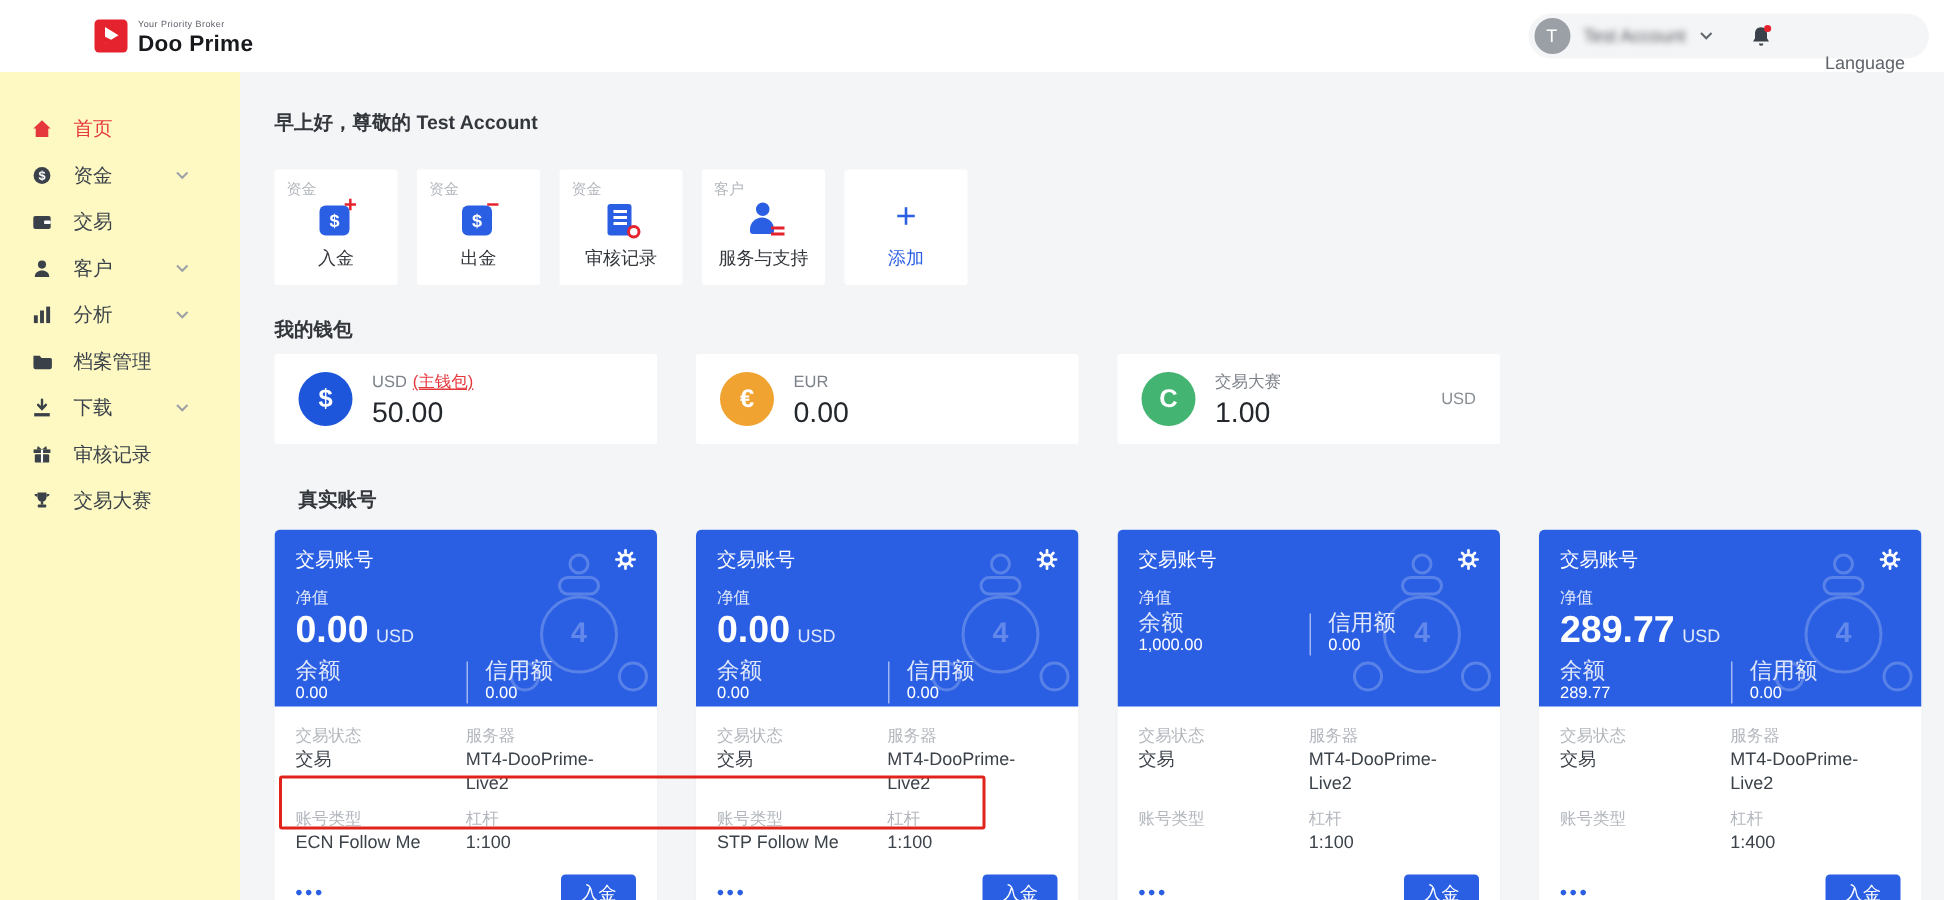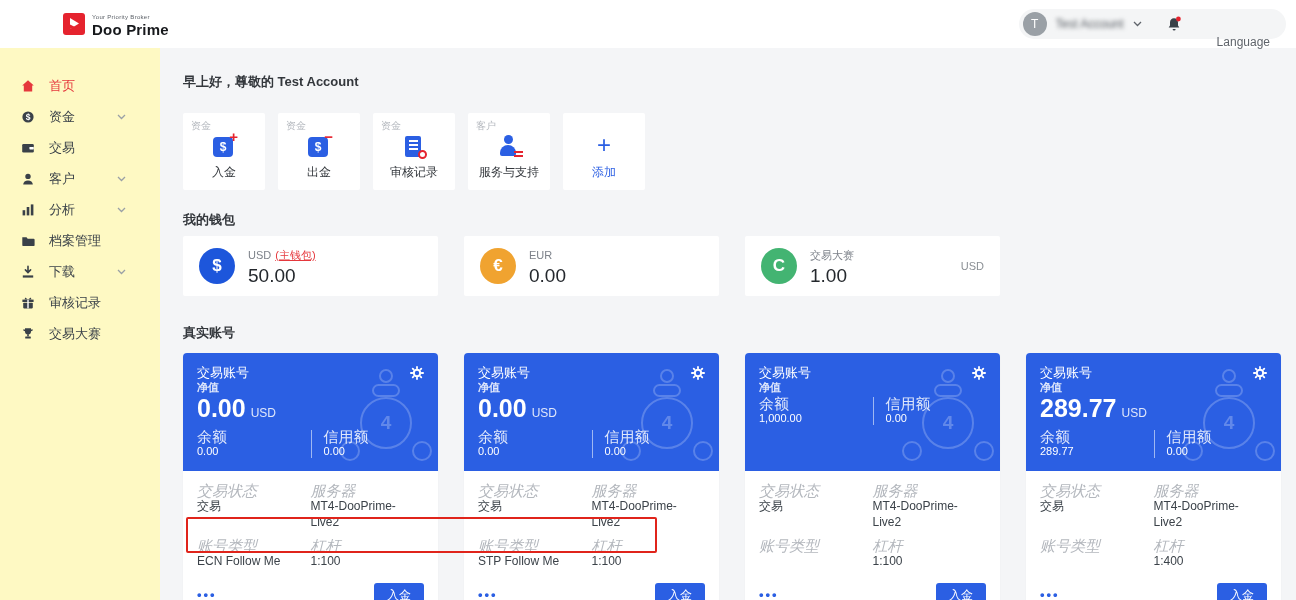--- a/index.html
+++ b/index.html
@@ -70,32 +70,32 @@
     display:flex; align-items:center; padding:0 16px; position:relative; cursor:pointer; }
   .w-icon { width:36px; height:36px; border-radius:50%; color:#fff; font-size:17px;
     font-weight:bold; display:flex; align-items:center; justify-content:center; flex:none; }
   .w-texts { margin-left:13px; }
   .w-cur-row { font-size:11px; color:#7d828a; line-height:13px; }
   .w-badge { color:#e5383d; margin-left:4px;text-decoration:underline; }
   .w-amount { font-size:19px; color:#24282d; line-height:23px; margin-top:1px; }
   .w-right { position:absolute; right:16px; top:50%; transform:translateY(-50%);
     font-size:11px; color:#8a8f94; }
   
-  .accounts-title { margin-top:30px; }
+  .accounts-title { margin-top:30px;margin-left:16px; }
   .accounts-grid { display:flex; gap:26px; margin-top:13px; }
   .account-card { width:255px; background:#fff; border-radius:4px; overflow:hidden;
     box-shadow:0 1px 2px rgba(0,0,0,.04); }
   .acct-header { height:118px; background:#2b5fe3; padding:12px 14px; position:relative;
     overflow:hidden; }
   .acct-title-row { display:flex; justify-content:space-between; align-items:center;
     position:relative; z-index:1; }
   .acct-title { font-size:13px; color:#fff; line-height:16px; }
   .gear { width:14px; height:14px; cursor:pointer; }
-  .eq-label { font-size:11px; color:rgba(255,255,255,.85); line-height:13px; margin-top:0;
-    position:relative; z-index:1;font-weight:bold; }
+  .eq-label { font-size:11px; color:rgba(255,255,255,.85); line-height:13px; margin-top:12px;
+    position:relative; z-index:1; }
   .eq-row { line-height:28px; position:relative; z-index:1; }
   .eq-value { font-size:25px; font-weight:bold; color:#fff; }
   .eq-cur { font-size:12px; color:rgba(255,255,255,.85); margin-left:5px; }
   .bal-row { display:flex; margin-top:3px; position:relative; z-index:1; }
   .bal-col { width:50%; }
   .bal-col + .bal-col { border-left:1px solid rgba(255,255,255,.55); padding-left:12px; }
   .bal-label { font-size:15px; color:rgba(255,255,255,.85); line-height:14px; }
   .bal-value { font-size:11px; color:#fff; line-height:14px; }
   
   .wm { position:absolute; right:2px; top:16px; width:100px; height:100px; z-index:0; }
@@ -103,21 +103,21 @@
   .wm .wm-ring { left:24px; top:28px; width:52px; height:52px; }
   .wm .wm-inner { left:35px; top:39px; width:30px; height:30px; border:none;
     color:rgba(255,255,255,.26); font-size:19px; font-weight:bold; line-height:30px;
     text-align:center; }
   .wm .wm-head { left:43px; top:0; width:14px; height:14px; }
   .wm .wm-sh { left:36px; top:15px; width:28px; height:13px; border-radius:8px; }
   .wm .wm-c1 { left:4px; top:72px; width:20px; height:20px; }
   .wm .wm-c2 { left:76px; top:72px; width:20px; height:20px; }
   .acct-info { padding:13px 14px 0; }
   .info-row { display:grid; grid-template-columns:1fr 1fr; margin-bottom:9px; }
-  .info-label { font-size:15px; color:#b3b7bd; line-height:14px;font-style:italic; }
+  .info-label { font-size:11px; color:#b3b7bd; line-height:14px; }
   .info-value { font-size:12px; color:#3b4249; line-height:16px; min-height:16px; }
   .acct-footer { display:flex; justify-content:space-between; align-items:center;
     padding:5px 14px 11px; }
   .dots { color:#2b5fe3; font-size:13px; letter-spacing:2px; font-weight:bold;
     cursor:pointer; line-height:18px; }
   .deposit-btn { background:#2b5fe3; color:#fff; font-size:12px; border:none;
     border-radius:3px; padding:4px 13px; cursor:pointer; line-height:16px; }
   
   .annotation-box { position:absolute; left:186px; top:517px; width:471px; height:36px;
     border:2px solid #e0241b; border-radius:2px; z-index:50; pointer-events:none; }

